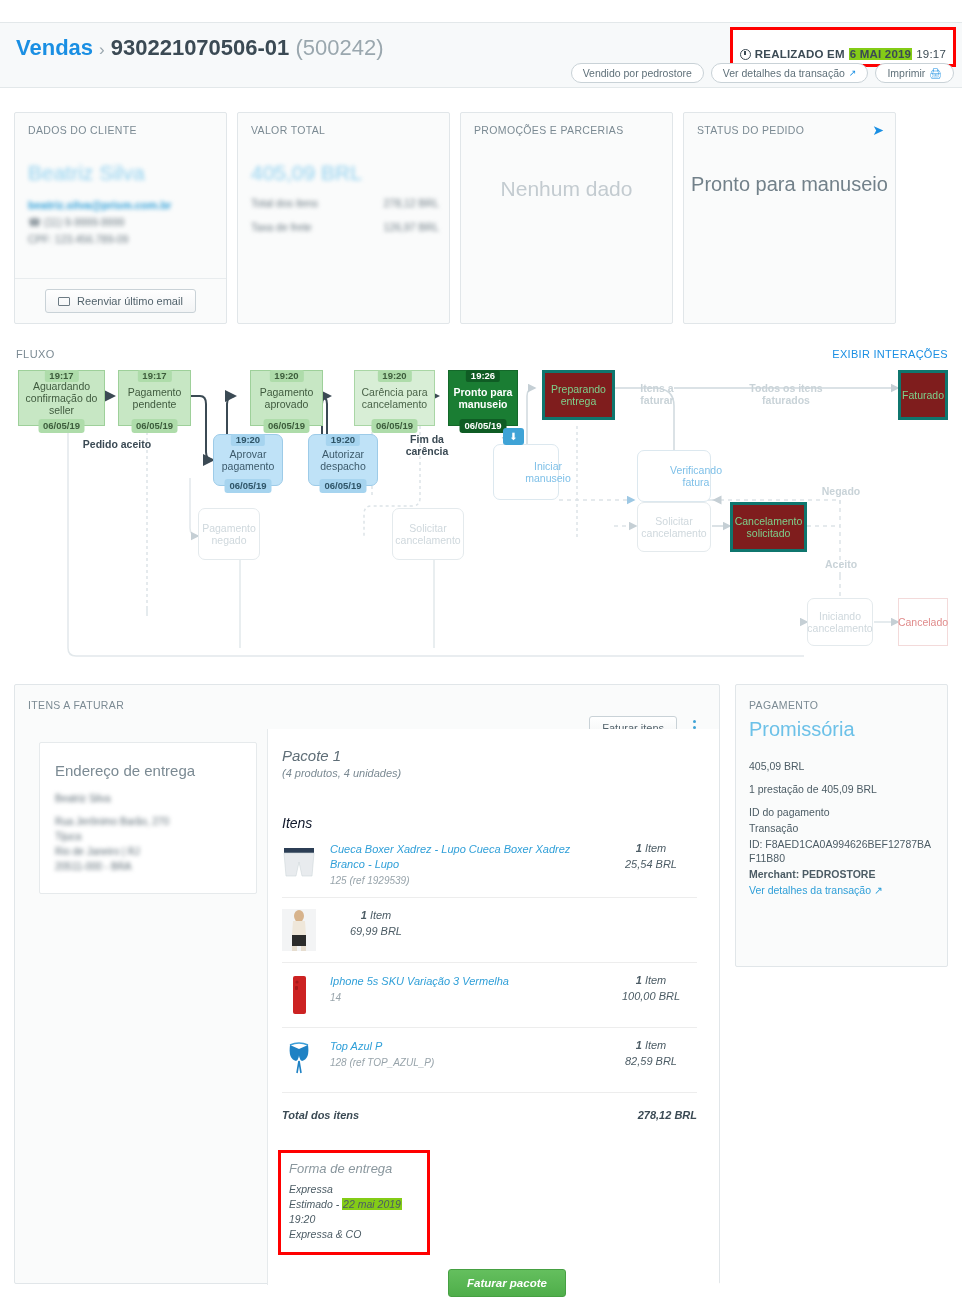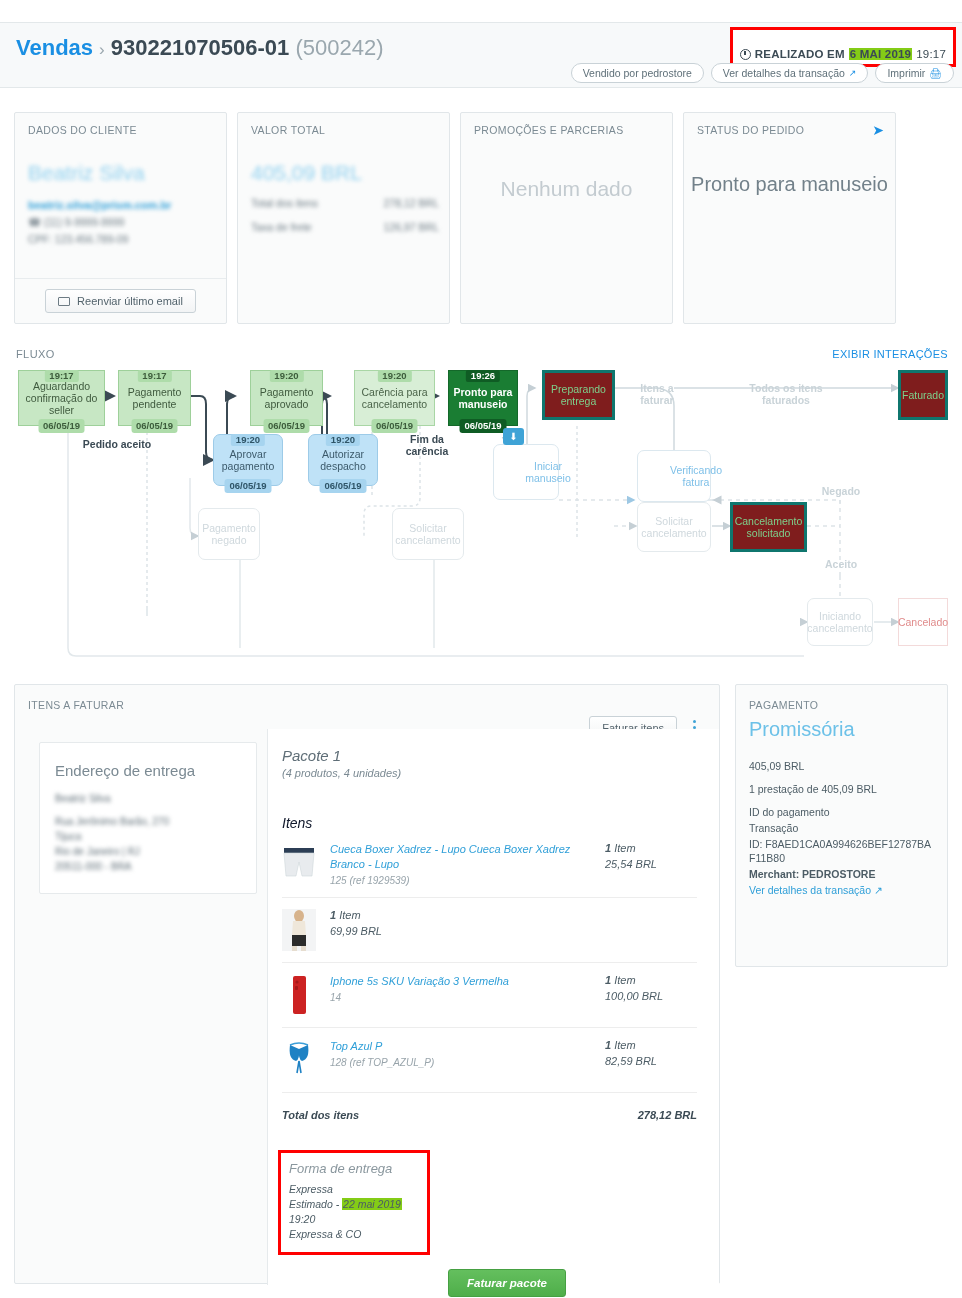--- a/index.html
+++ b/index.html
@@ -118,21 +118,21 @@
   .pkg { position:absolute; left:252px; top:44px; width:452px; border-left:1px solid #e6eaec; min-height:556px; background:#fff; padding:18px 22px 0 14px;font-style:italic; }
   .pkg-title { font-size:15px; color:#5f6e77; font-weight:normal; }
   .pkg-sub { font-size:11px; color:#7b8a93; margin-top:3px; }
   .itens-h { font-size:14px; color:#0f172a; margin-top:36px; }
 
   .item-row { display:flex; align-items:flex-start; padding:11px 0 11px 0; border-bottom:1px solid #ededed; }
   .item-thumb { width:34px; height:42px; margin-right:14px; flex:0 0 34px; position:relative; }
   .item-mid { flex:1 1 auto; padding-right:10px; }
   .item-name { font-size:11px; color:#2f9fd8; line-height:15px; cursor:pointer; }
   .item-ref { font-size:10px; color:#98a4ab; margin-top:3px; }
-  .item-right { text-align:left; min-width:92px; }
+  .item-right { text-align:center; min-width:92px; }
   .item-qty { font-size:11px; color:#4c5c65; }
   .item-qty b { font-weight:bold; }
   .item-price { font-size:11px; color:#4c5c65; margin-top:4px; }
 
   .total-row { display:flex; justify-content:space-between; padding:16px 0 6px 0; font-size:11px; font-weight:bold; color:#3b4a54; }
 
   .entrega-box { position:absolute; left:10px; top:421px; width:152px; border:3px solid #ff0000; background:#fff; padding:8px 8px 10px 8px; }
   .entrega-title { font-size:13px; color:#8a979e; margin-bottom:6px; }
   .entrega-line { font-size:10.5px; color:#4c5c65; line-height:15px; }
 

